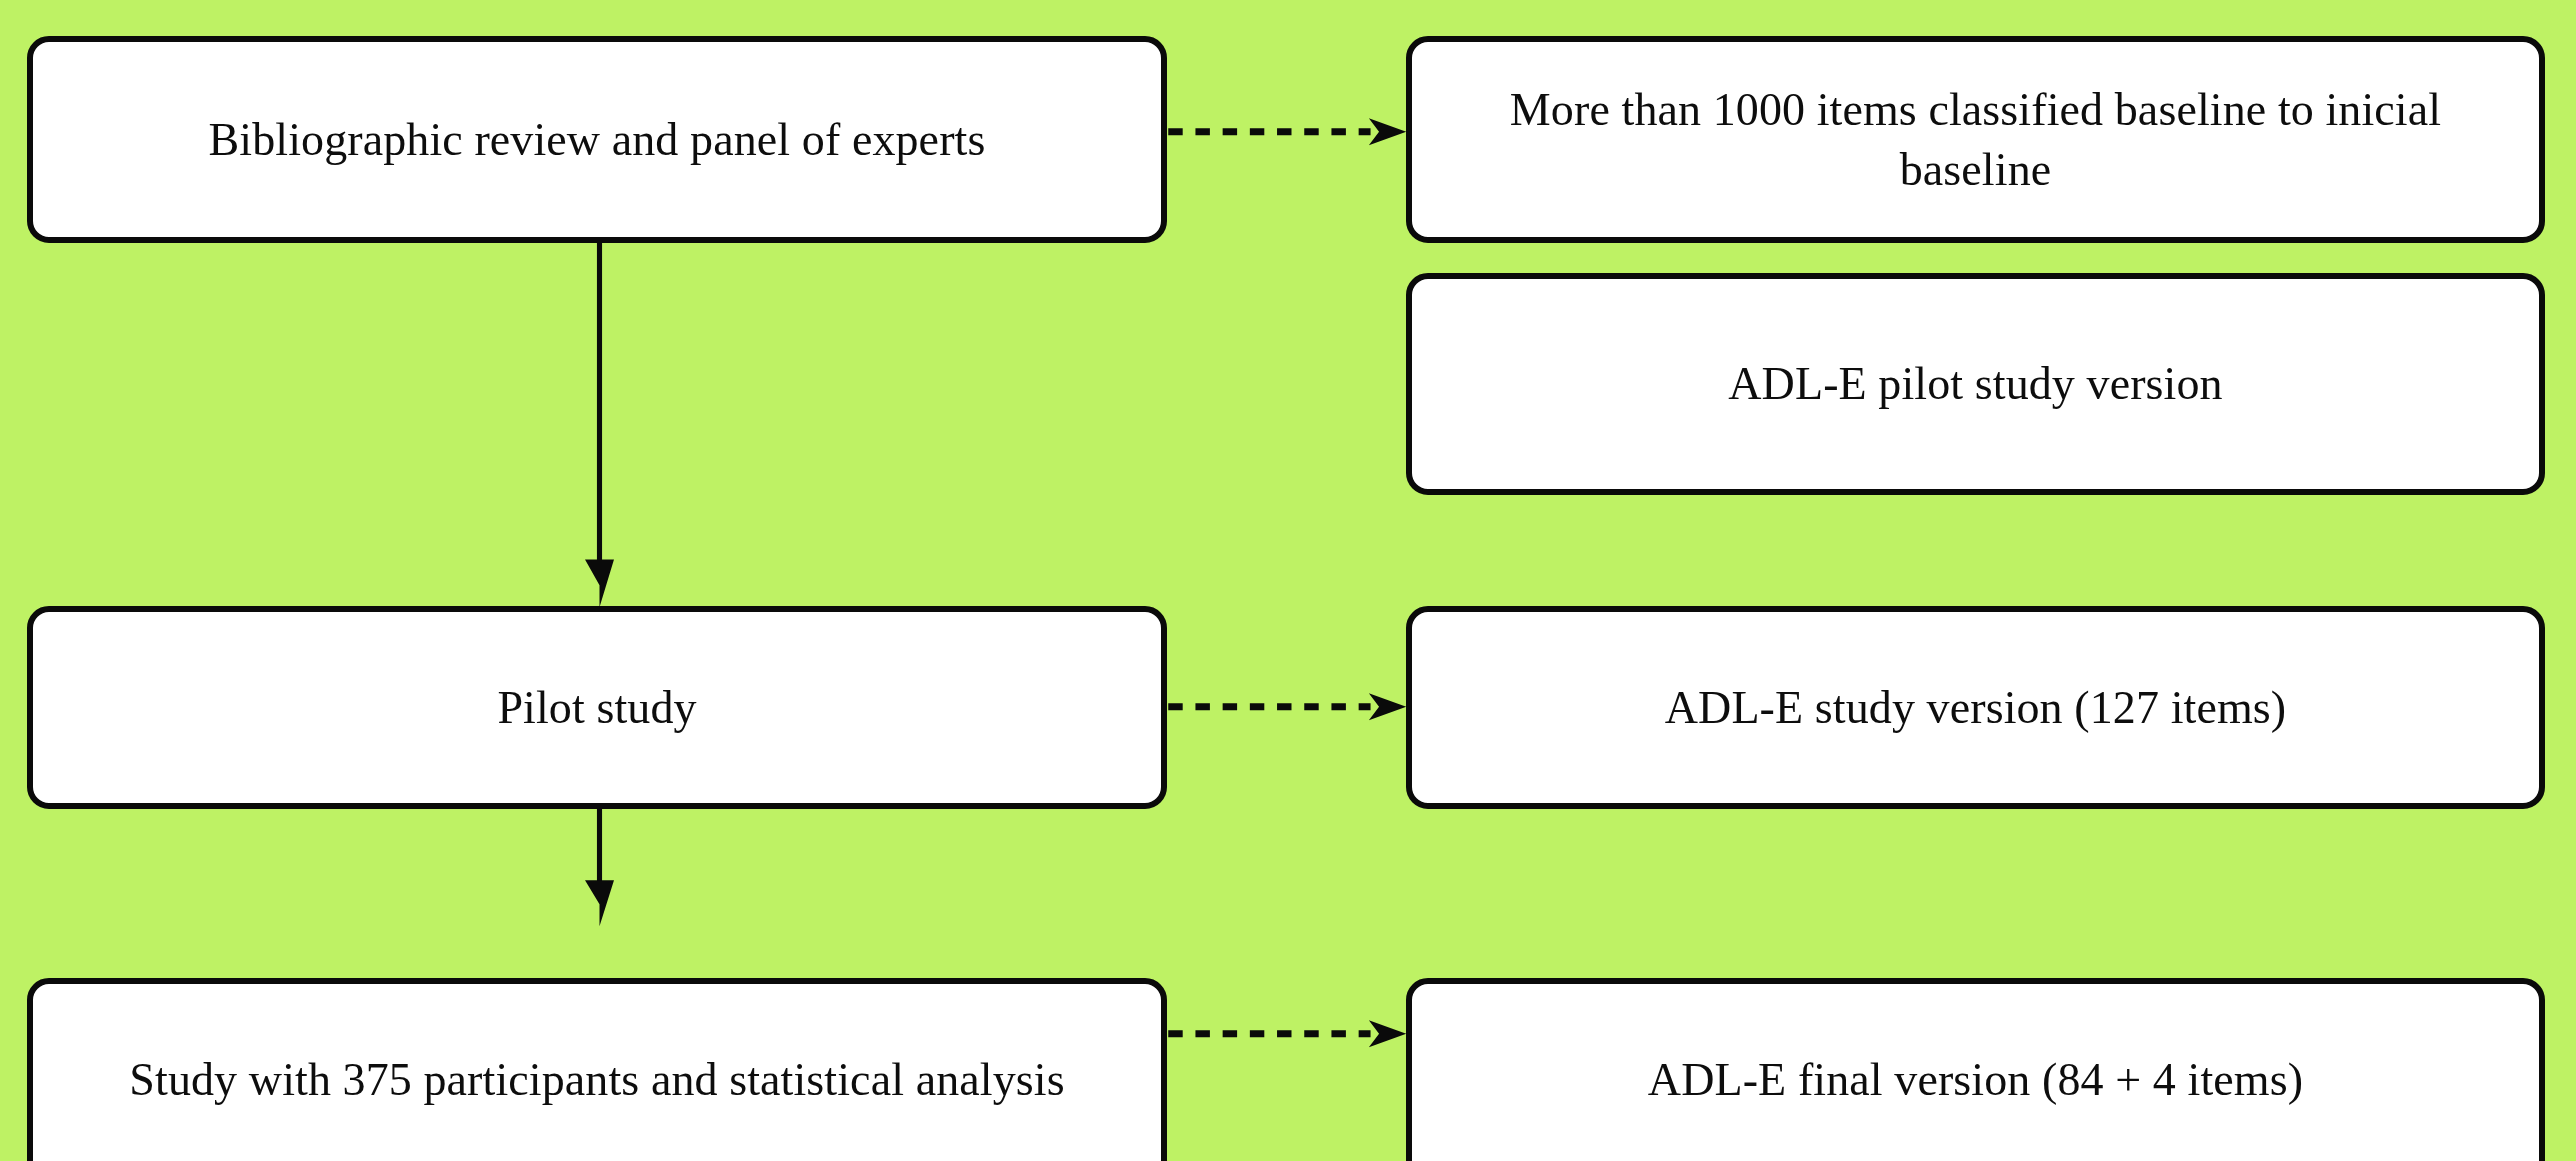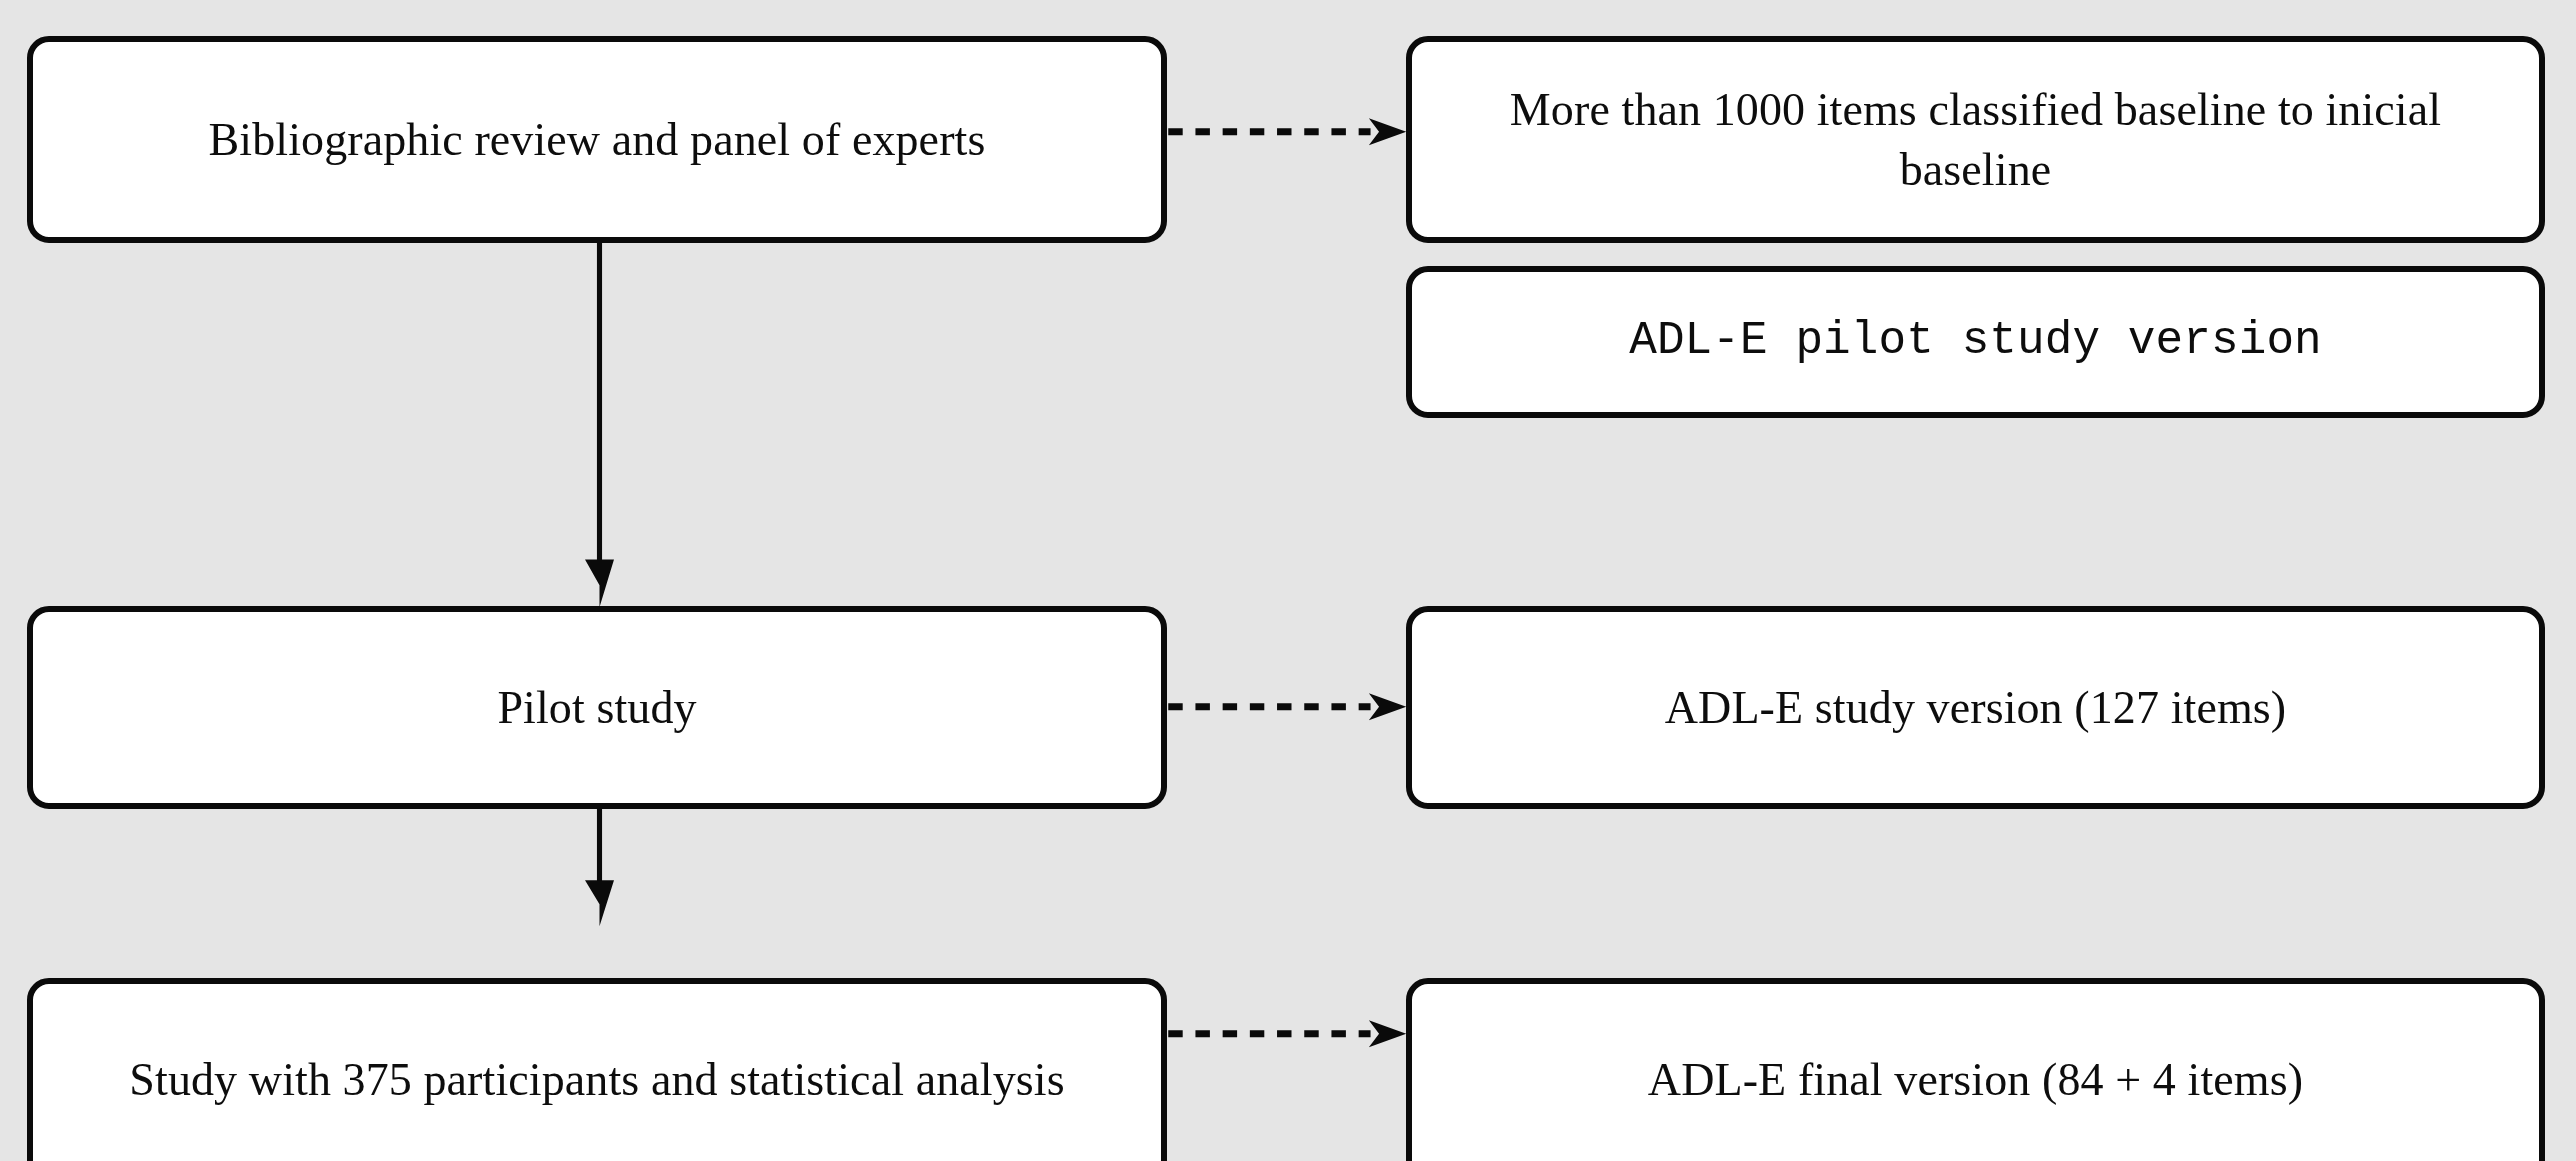--- a/index.html
+++ b/index.html
@@ -8,21 +8,21 @@
     background: #ffffff;
   }
   body {
     font-family: "Liberation Serif", "DejaVu Serif", serif;
   }
 
   #canvas {
     position: relative;
     width: 2576px;
     height: 1162px;
-    background: #e5e5e5;
+    background: #bef264;
     overflow: hidden;
   }
 
   
   .node {
     position: absolute;
     box-sizing: border-box;
     background: #ffffff;
     border: 6px solid #0a0a0a;
     border-radius: 22px;
@@ -40,21 +40,21 @@
     display: block;
     width: 100%;
   }
 
   
   .node.left  { left: 27px;   width: 1140px; }
   
   .node.right { left: 1406px; width: 1139px; }
 
   .row1 { top: 36px;   height: 207px; }
-  .row2 { top: 266px;  height: 152px; font-family: Liberation Mono, monospace; }
+  .row2 { top: 273px;  height: 222px; }
   .row3 { top: 606px;  height: 203px; }
   .row4 { top: 978px; height: 204px; }
 
   
   .connector {
     position: absolute;
     pointer-events: none;
   }
   .connector svg { display: block; overflow: visible; }
 </style>

